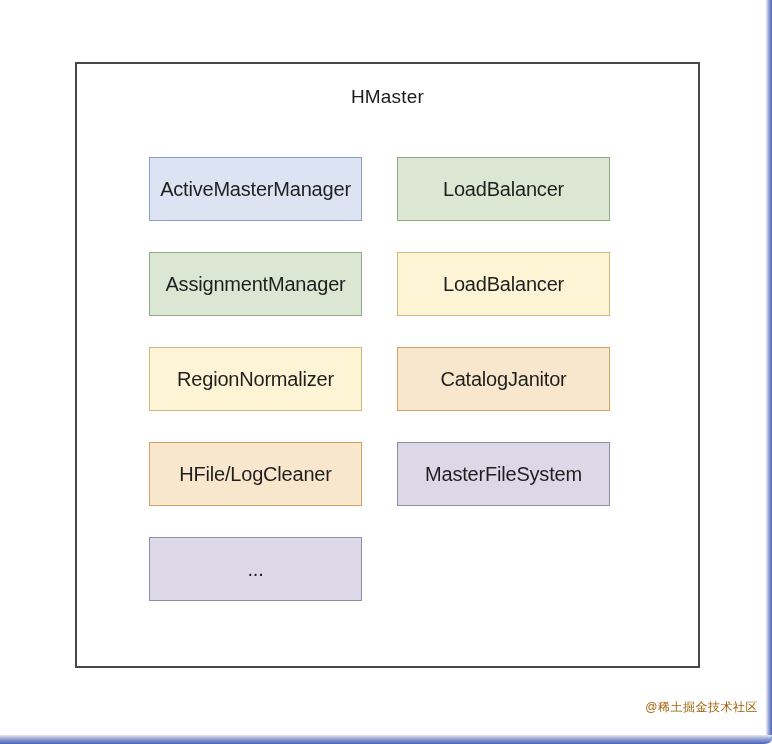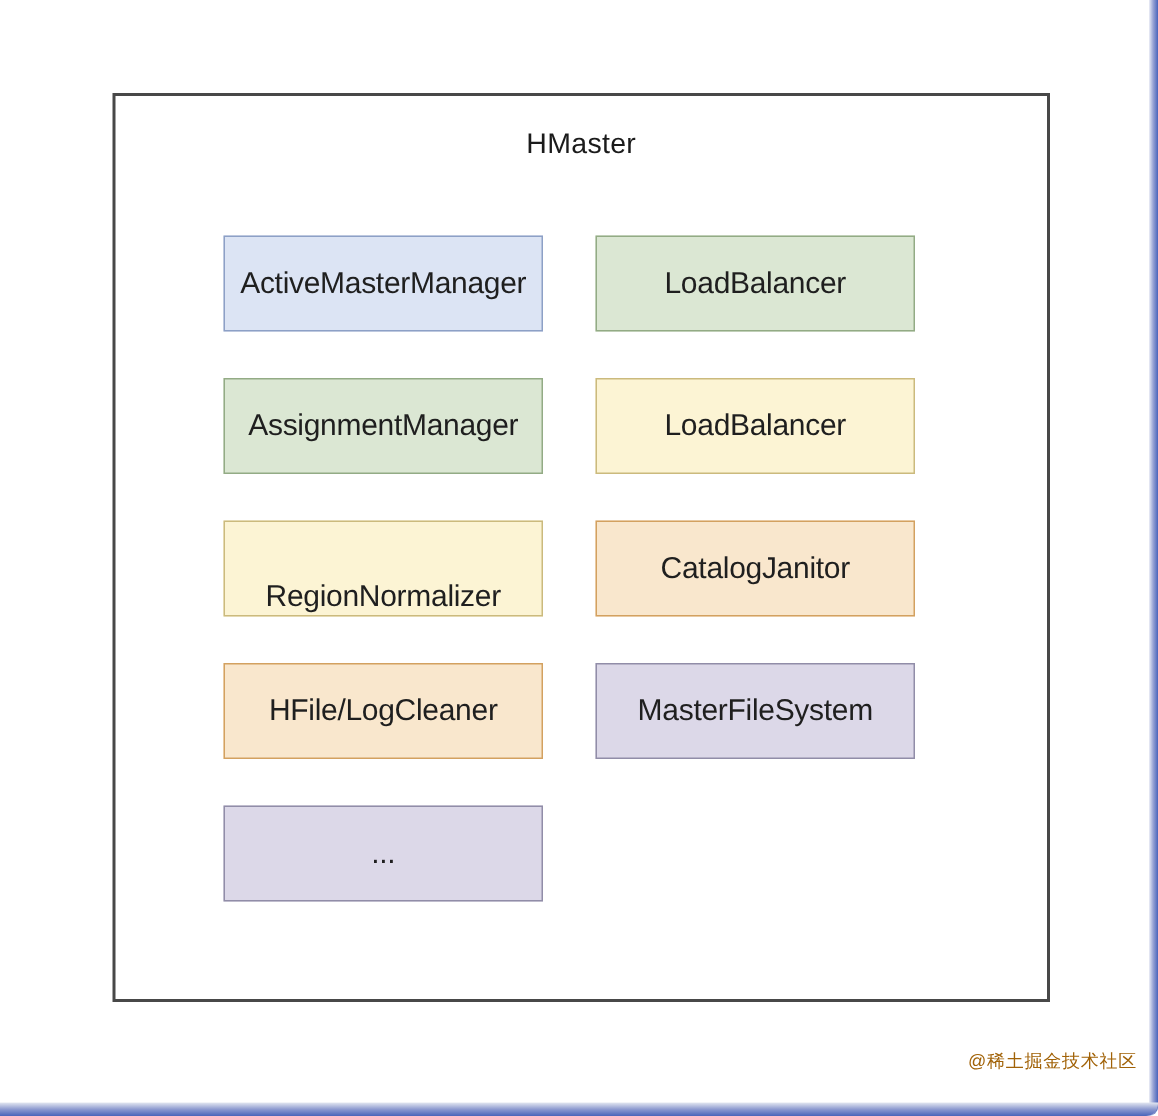--- a/index.html
+++ b/index.html
@@ -86,21 +86,21 @@
         </div>
         <div class="module-box" style="background: rgb(219, 231, 211); border-color: rgb(147, 171, 133);">
           <span>LoadBalancer</span>
         </div>
         <div class="module-box" style="background: rgb(219, 231, 211); border-color: rgb(147, 171, 133);">
           <span>AssignmentManager</span>
         </div>
         <div class="module-box" style="background: rgb(252, 244, 212); border-color: rgb(203, 186, 125);">
           <span>LoadBalancer</span>
         </div>
-        <div class="module-box" style="background: rgb(252, 244, 212); border-color: rgb(203, 186, 125); align-items: flex-end;">
+        <div class="module-box" style="background: rgb(252, 244, 212); border-color: rgb(203, 186, 125);">
           <span>RegionNormalizer</span>
         </div>
         <div class="module-box" style="background: rgb(249, 231, 205); border-color: rgb(211, 161, 96);">
           <span>CatalogJanitor</span>
         </div>
         <div class="module-box" style="background: rgb(249, 231, 205); border-color: rgb(211, 161, 96);">
           <span>HFile/LogCleaner</span>
         </div>
         <div class="module-box" style="background: rgb(220, 216, 232); border-color: rgb(145, 141, 168);">
           <span>MasterFileSystem</span>

